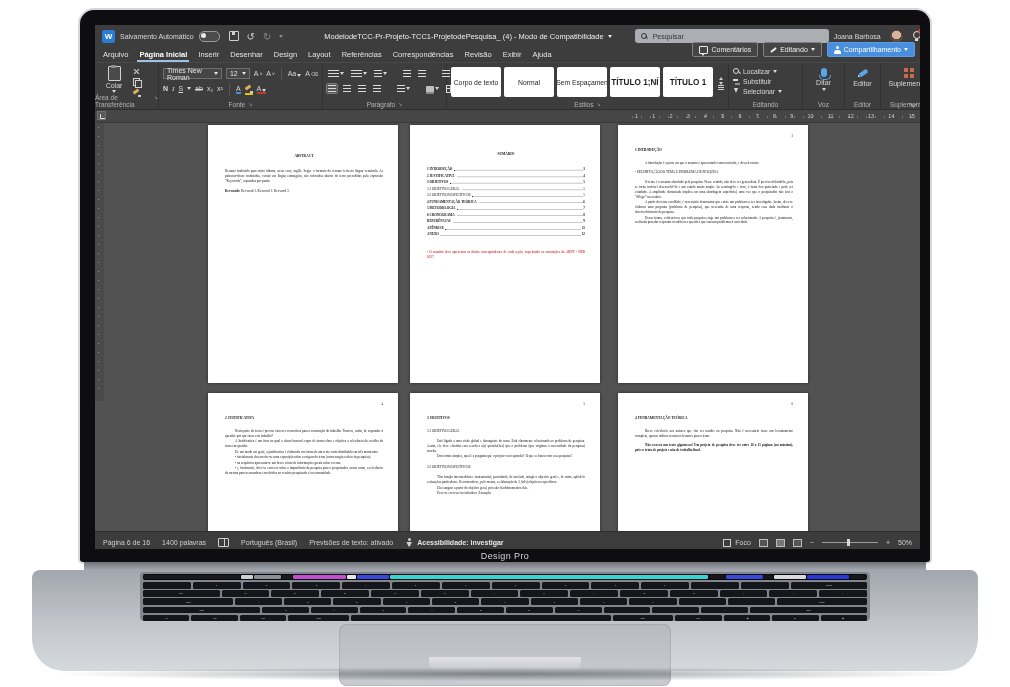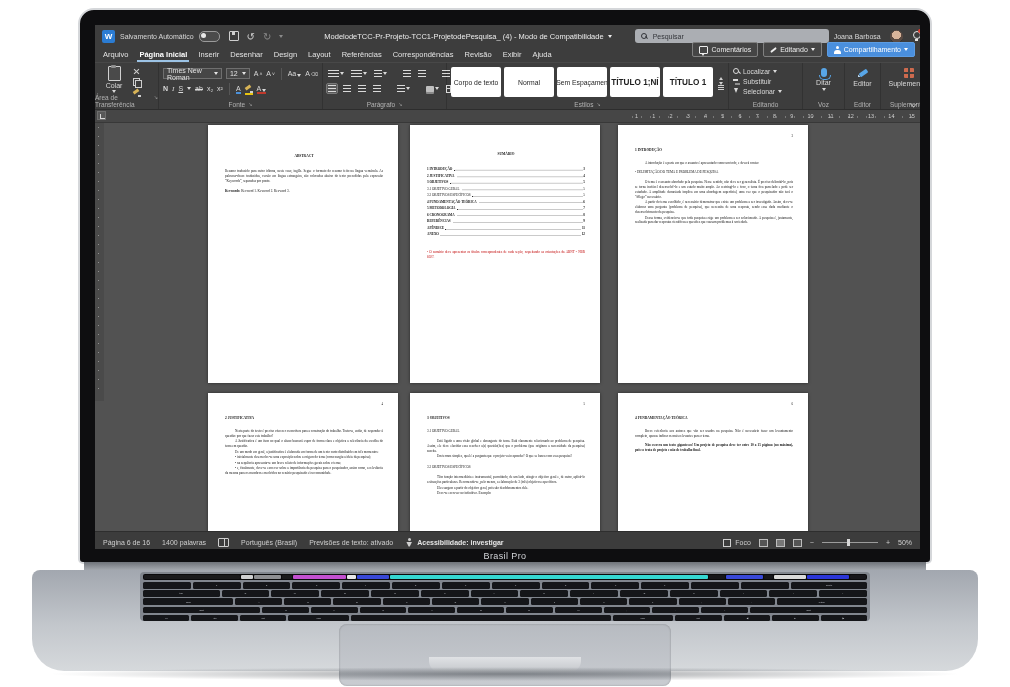--- a/index.html
+++ b/index.html
@@ -205,21 +205,21 @@
   .zoomtrack{width:56px;height:1px;background:#9c9c9c;position:relative;display:inline-block;}
   .zoomthumb{position:absolute;left:44%;top:-3px;width:3px;height:7px;background:#d6d6d6;}
   .sb-strong{font-weight:bold;color:#e6e6e6;}
 </style>
 </head>
 <body>
 
 <div class="stage">
 
   <div class="screen-shell">
-    <div class="brand">Brasil Pro</div>
+    <div class="brand">Design Pro</div>
   </div>
 
   <div class="display">
 
     <div class="titlebar">
       <div class="word-logo">W</div>
       <span class="tb-label">Salvamento Automático</span>
       <div class="toggle">
           <div class="knob"></div>
         </div>

